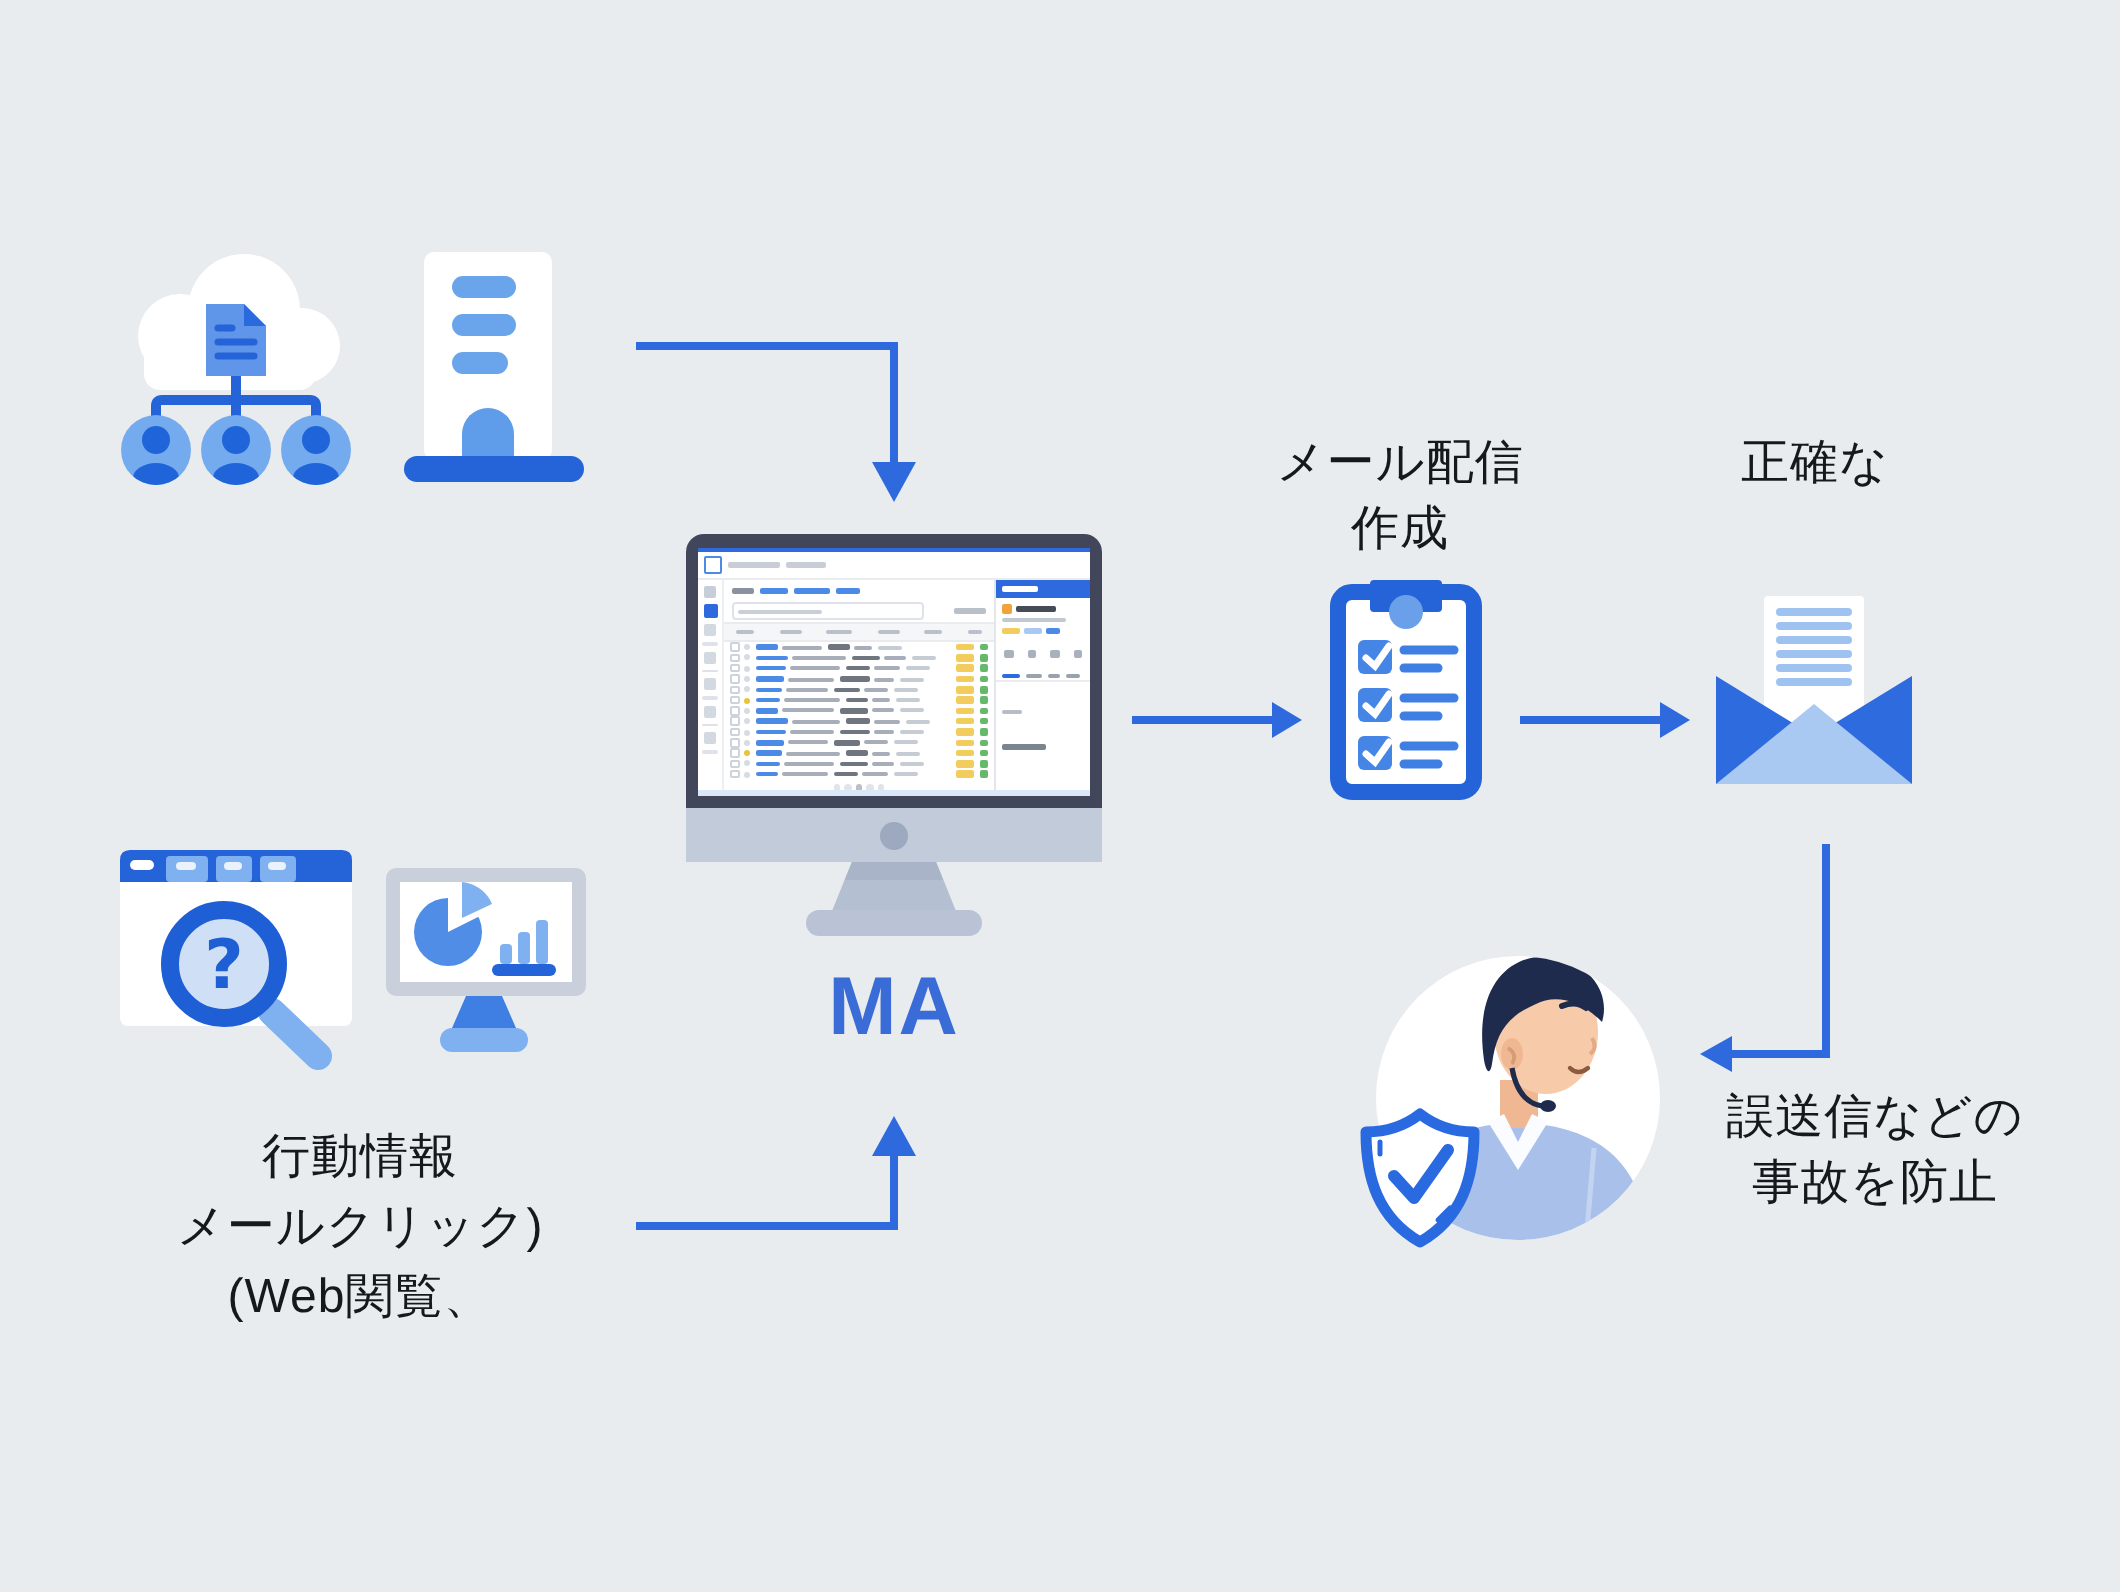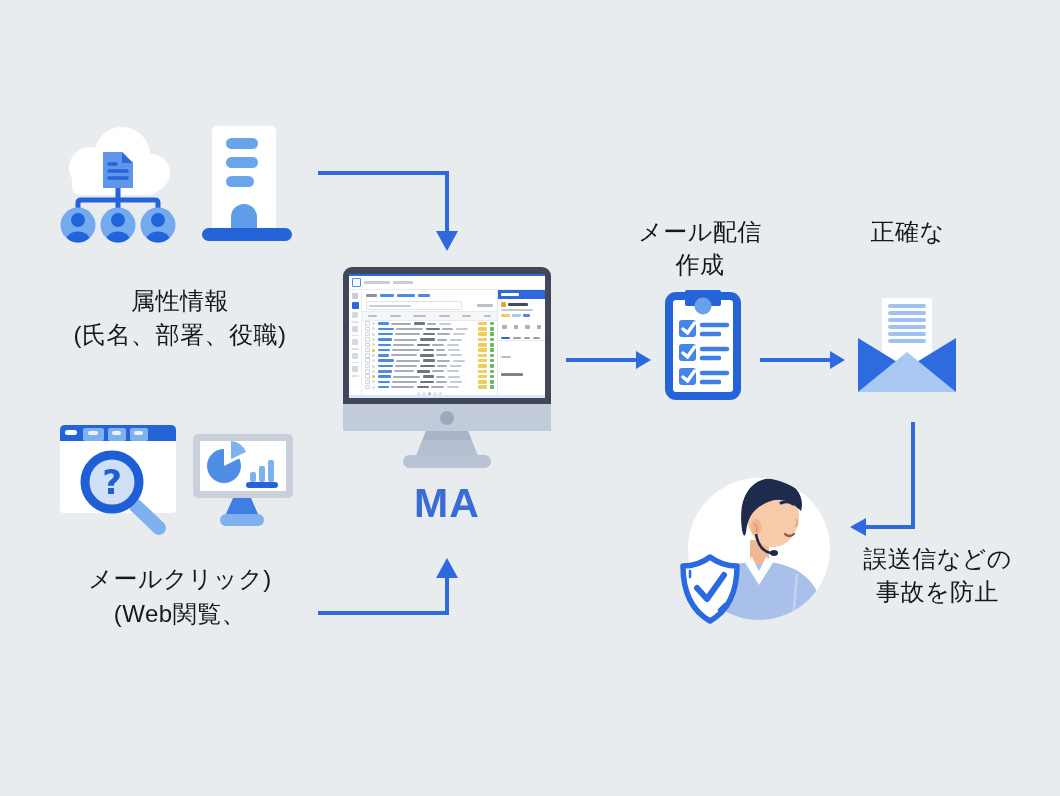--- a/index.html
+++ b/index.html
@@ -463,25 +463,22 @@
   </svg>
   <svg class="abs" style="left:760px;top:349px;" width="88" height="24">
     <path d="M0,11 H70" fill="none" stroke="#2e6ade" stroke-width="4"></path>
     <polygon points="70,2 70,20 85,11" fill="#2e6ade"></polygon>
   </svg>
   <svg class="abs" style="left:844px;top:420px;" width="78" height="120">
     <path d="M69,2 V107 H22" fill="none" stroke="#2e6ade" stroke-width="4"></path>
     <polygon points="22,98 22,116 6,107" fill="#2e6ade"></polygon>
   </svg>
 
-  <div class="label" style="left:15px;top:284px;width:330px;">
-    <div>属性情報</div>
-    <div>(氏名、部署、役職)</div>
-  </div>
   <div class="label" style="left:15px;top:561px;width:330px;line-height:35px;">
+    <div>行動情報</div>
     <div>メールクリック)</div>
     <div>(Web関覧、</div>
   </div>
   <div class="label" style="left:600px;top:215px;width:200px;line-height:33px;">
     <div>メール配信</div>
     <div>作成</div>
   </div>
   <div class="label" style="left:805px;top:215px;width:205px;line-height:33px;">
     <div>正確な</div>
   </div>

